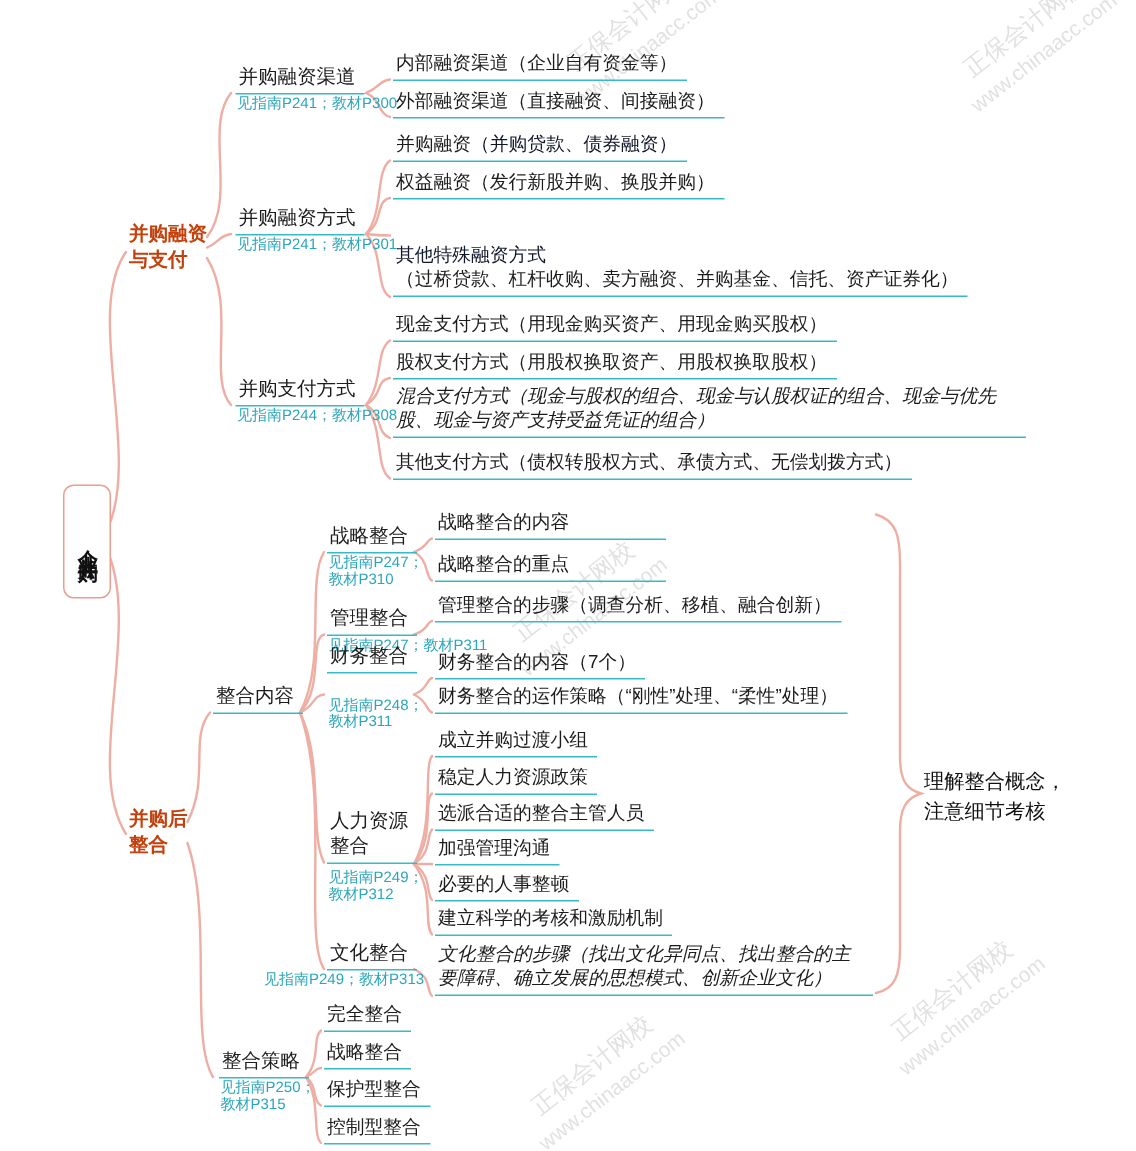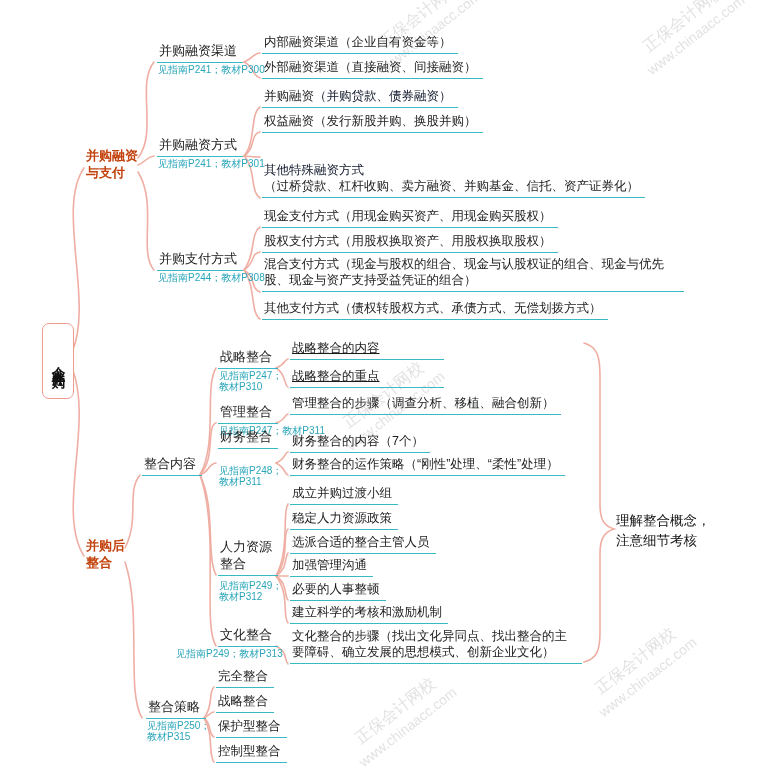--- a/index.html
+++ b/index.html
@@ -6,23 +6,23 @@
   .canvas{position:relative;width:757px;height:767px;background:#ffffff;
           font-family:"Liberation Sans",sans-serif;overflow:hidden;}
   .links{position:absolute;left:0;top:0;z-index:1;pointer-events:none;}
   .links path{stroke:#efaea3;stroke-width:1.6;fill:none;stroke-linecap:round;}
   .wm{position:absolute;z-index:0;transform:rotate(-38deg);color:#c9c9c9;opacity:.55;
       text-align:center;line-height:21px;font-size:16px;white-space:nowrap;}
   .wm .url{font-size:14px;}
   .node{position:absolute;z-index:2;font-size:12.5px;line-height:16px;color:#1c1c1c;white-space:nowrap;}
   .u{border-bottom:1.6px solid #38bac6;padding:0 6px 3px 2px;}
   .blabel{font-weight:normal;font-size:13px;line-height:17px;}
-  .wrap{white-space:normal;}
+  .wrap{white-space:normal;font-style:italic;}
   .gray{color:#0f172a;}
-  .w146{min-width:146px;text-decoration:underline;}
+  .w146{min-width:146px;}
   .ref{position:absolute;z-index:2;font-size:10px;line-height:11px;color:#2aa6ba;white-space:nowrap;}
   .mainlabel{position:absolute;z-index:2;font-weight:bold;font-size:13px;line-height:17px;color:#c2410c;}
   .rootnode{position:absolute;z-index:2;left:42px;top:323px;width:30px;height:74px;
             border:1.5px solid #ee9c90;border-radius:7px;display:flex;align-items:center;justify-content:center;background:#fff;}
   .rootnode span{writing-mode:vertical-rl;text-orientation:upright;font-weight:bold;
                  font-size:13.5px;letter-spacing:3px;color:#111;}
   .notebox{position:absolute;z-index:2;font-size:13.5px;line-height:20px;color:#111;}
 </style>
 </head>
 <body>

